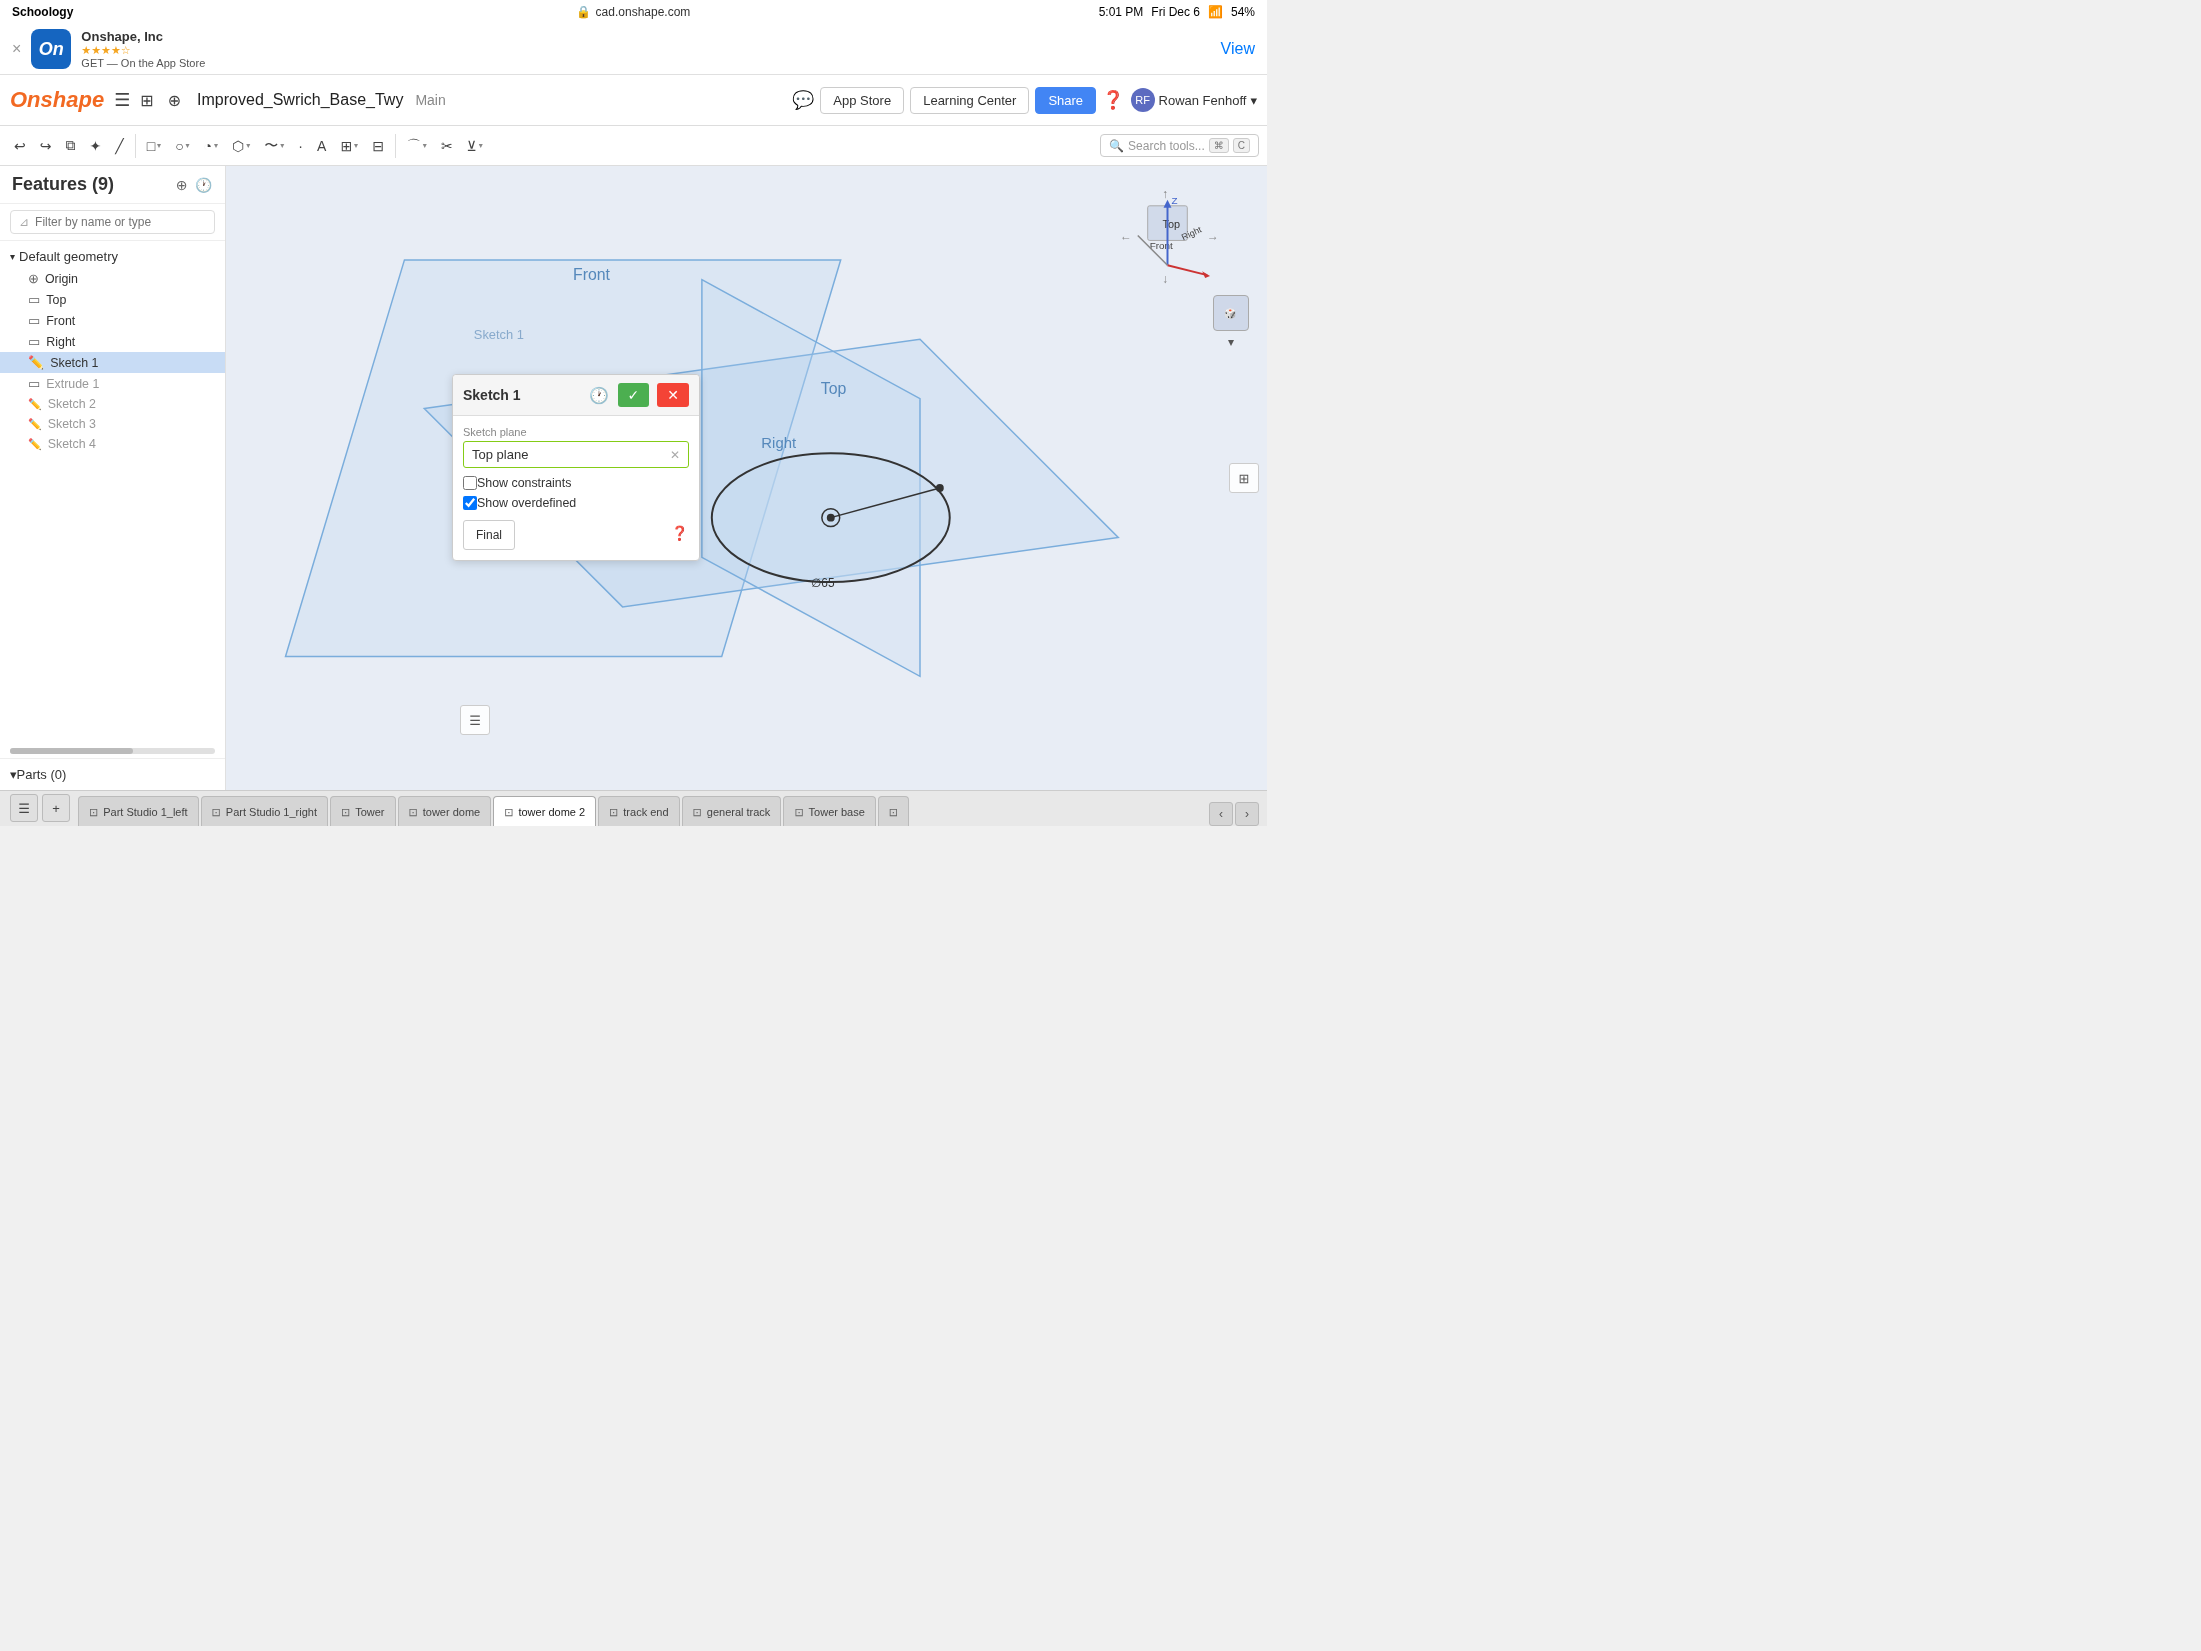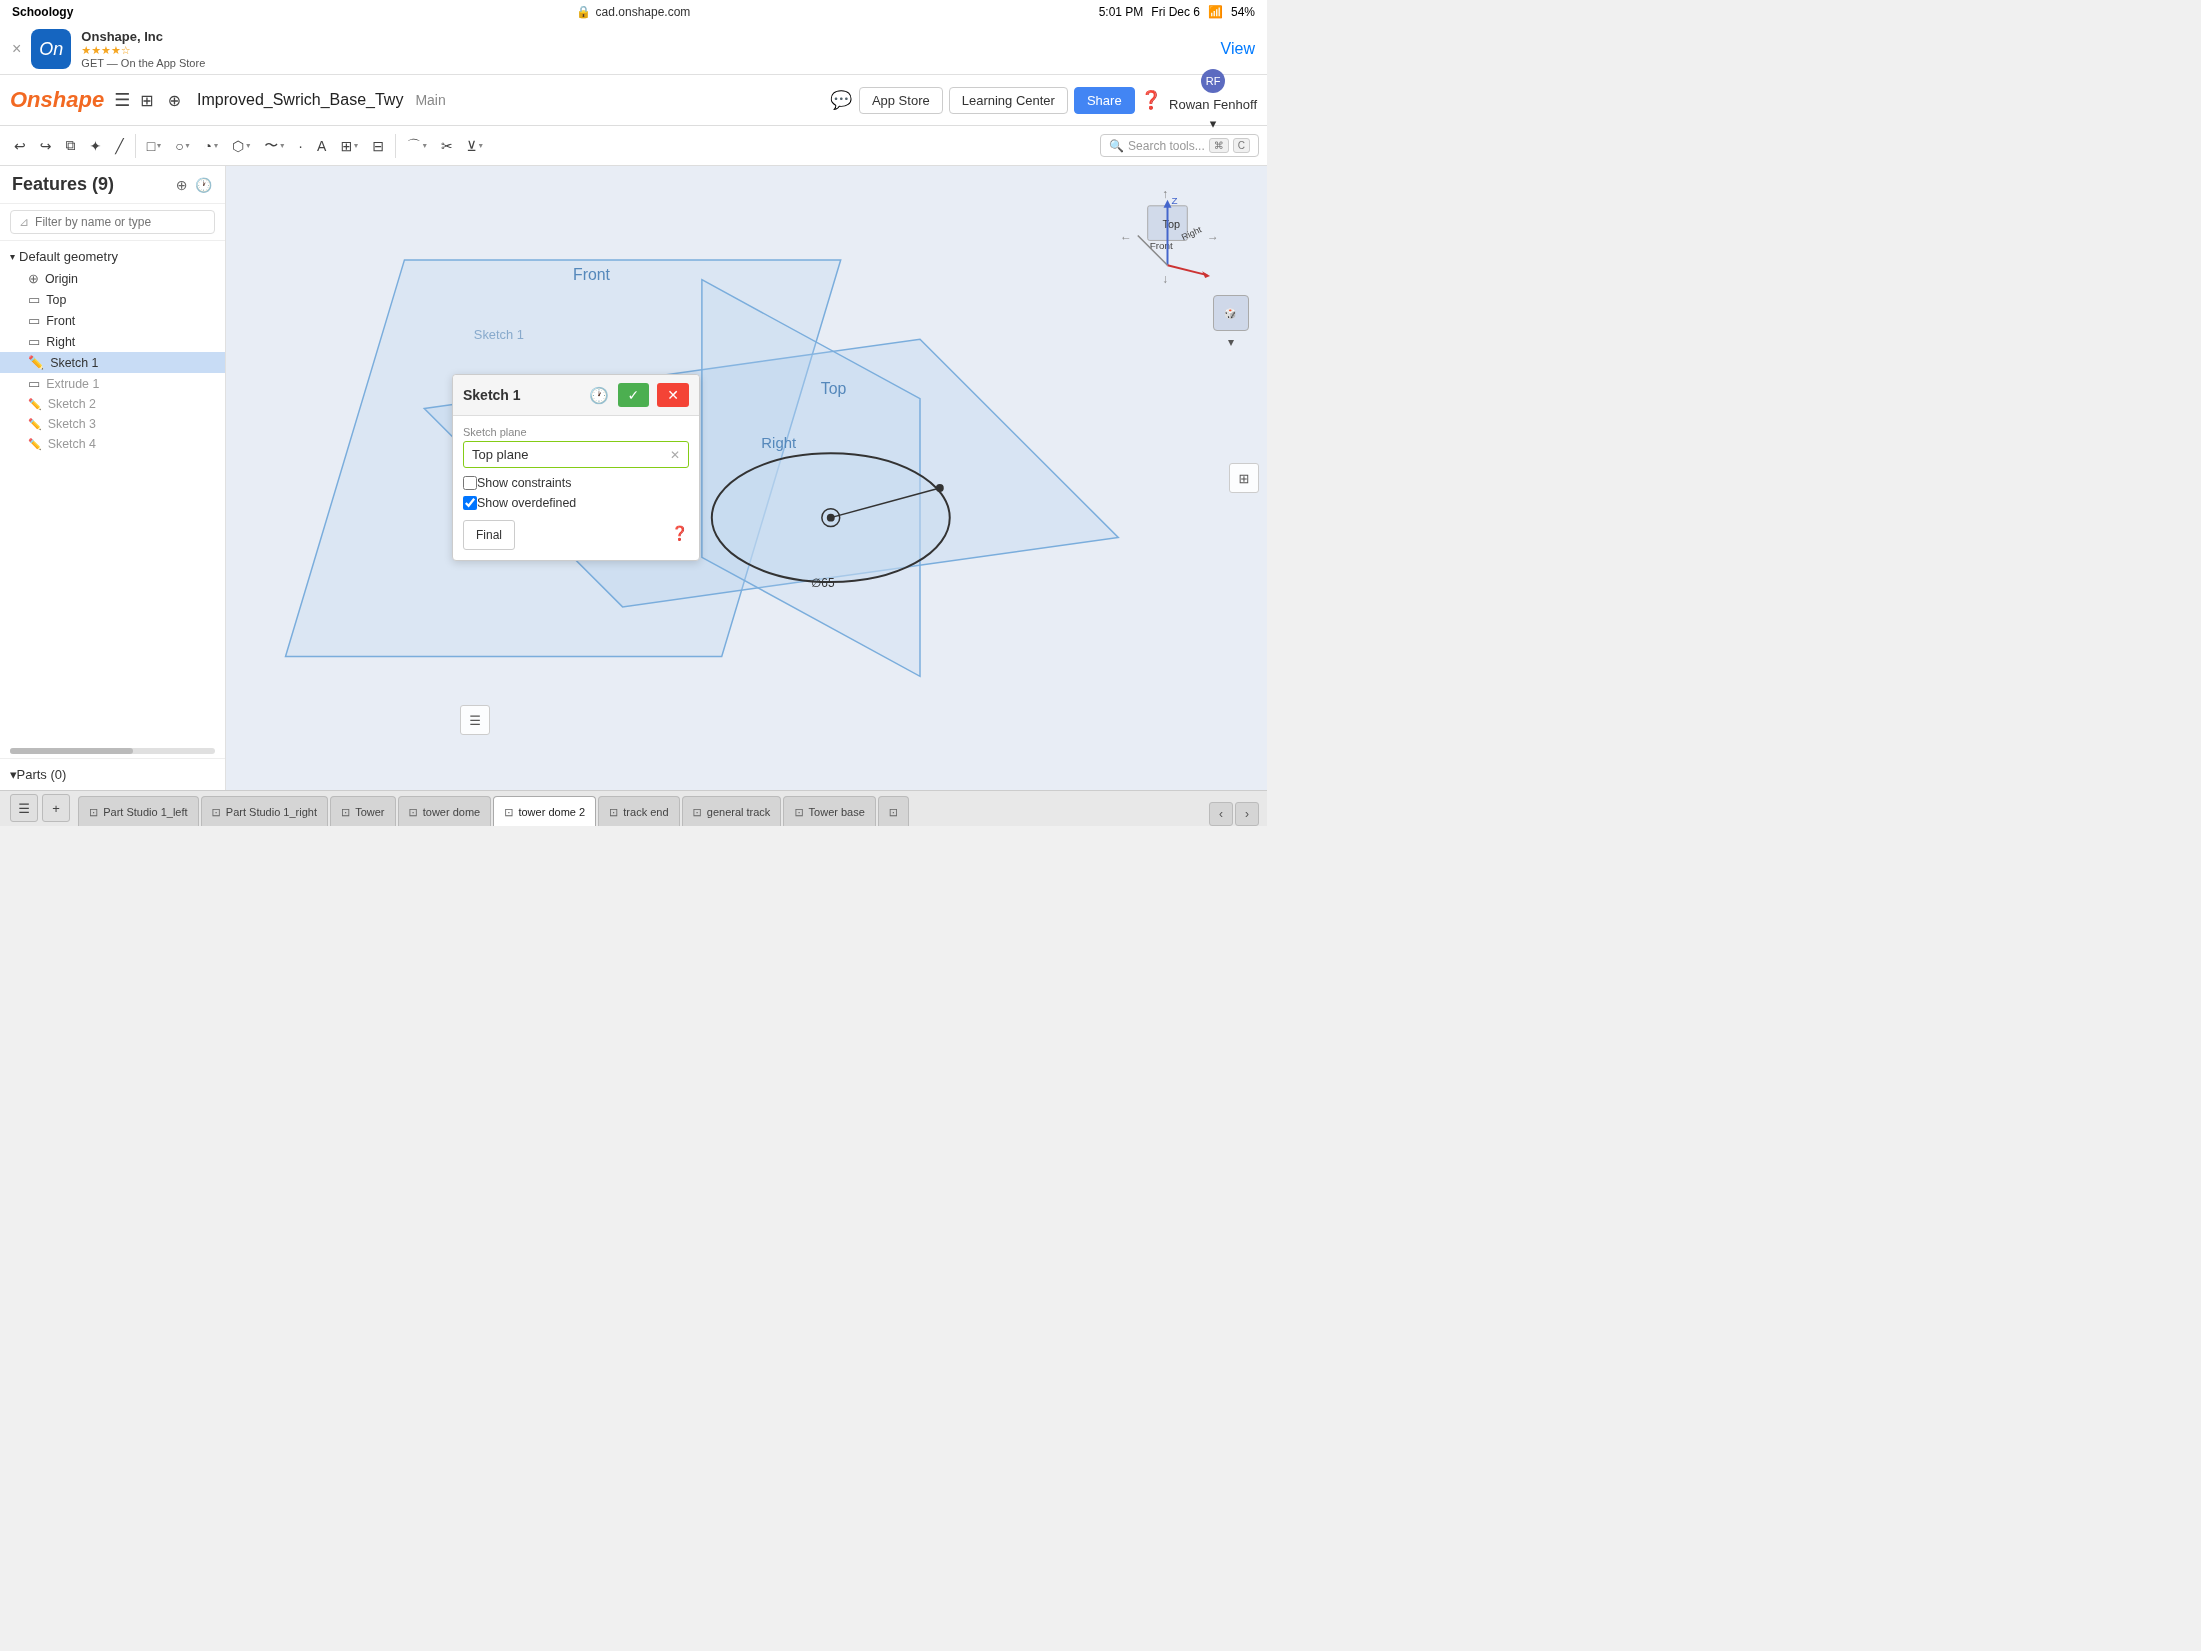--- a/index.html
+++ b/index.html
@@ -69,21 +69,21 @@
       font-size: 13px;
       cursor: pointer;
       color: #333;
     }
     .toolbar-btn.primary {
       background: #4285f4;
       color: white;
       border-color: #4285f4;
     }
     #main-toolbar .help-btn { font-size: 18px; color: #555; cursor: pointer; }
-    #main-toolbar .user-area { display: flex; align-items: center; gap: 4px; font-size: 13px; color: #333; cursor: pointer; flex-direction: column; }
+    #main-toolbar .user-area { display: flex; align-items: center; gap: 4px; font-size: 13px; color: #333; cursor: pointer; }
     #main-toolbar .user-avatar { width: 24px; height: 24px; background: #5c6bc0; border-radius: 50%; display: flex; align-items: center; justify-content: center; color: white; font-size: 11px; }
 
     
     #draw-toolbar {
       background: #fff;
       border-bottom: 1px solid #ddd;
       height: 40px;
       display: flex;
       align-items: center;
       padding: 0 8px;
@@ -438,21 +438,21 @@
     <span>5:01 PM</span>
     <span>Fri Dec 6</span>
     <span>📶</span>
     <span>54%</span>
   </div>
 </div>
 
 <div id="app-banner">
   <span class="banner-close">×</span>
   <div class="banner-icon">
-    <span style="font-style:italic;font-weight:400">On</span>
+    <span style="font-style:italic;font-weight:700">On</span>
   </div>
   <div class="banner-text">
     <div class="banner-title">Onshape, Inc</div>
     <div class="banner-stars">★★★★☆</div>
     <div class="banner-sub">GET — On the App Store</div>
   </div>
   <span class="banner-view">View</span>
 </div>
 
 <div id="main-toolbar">

